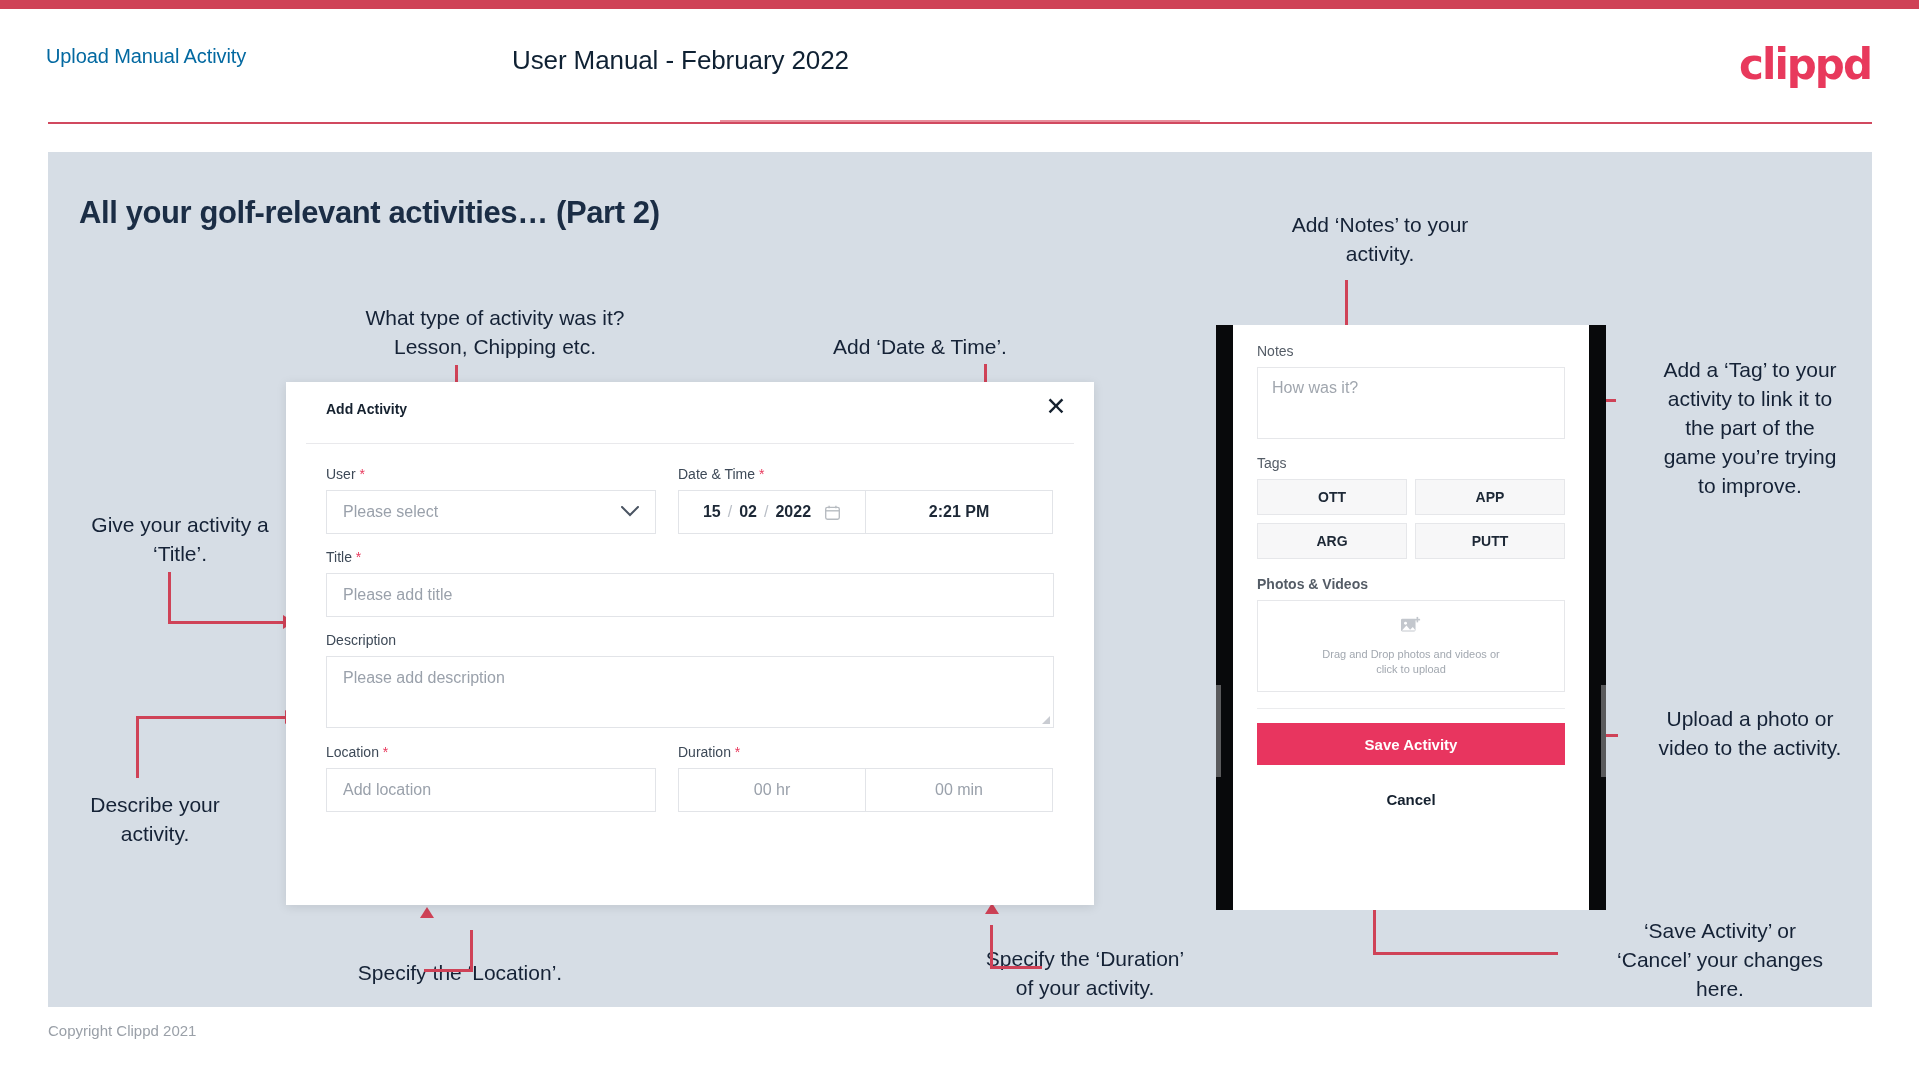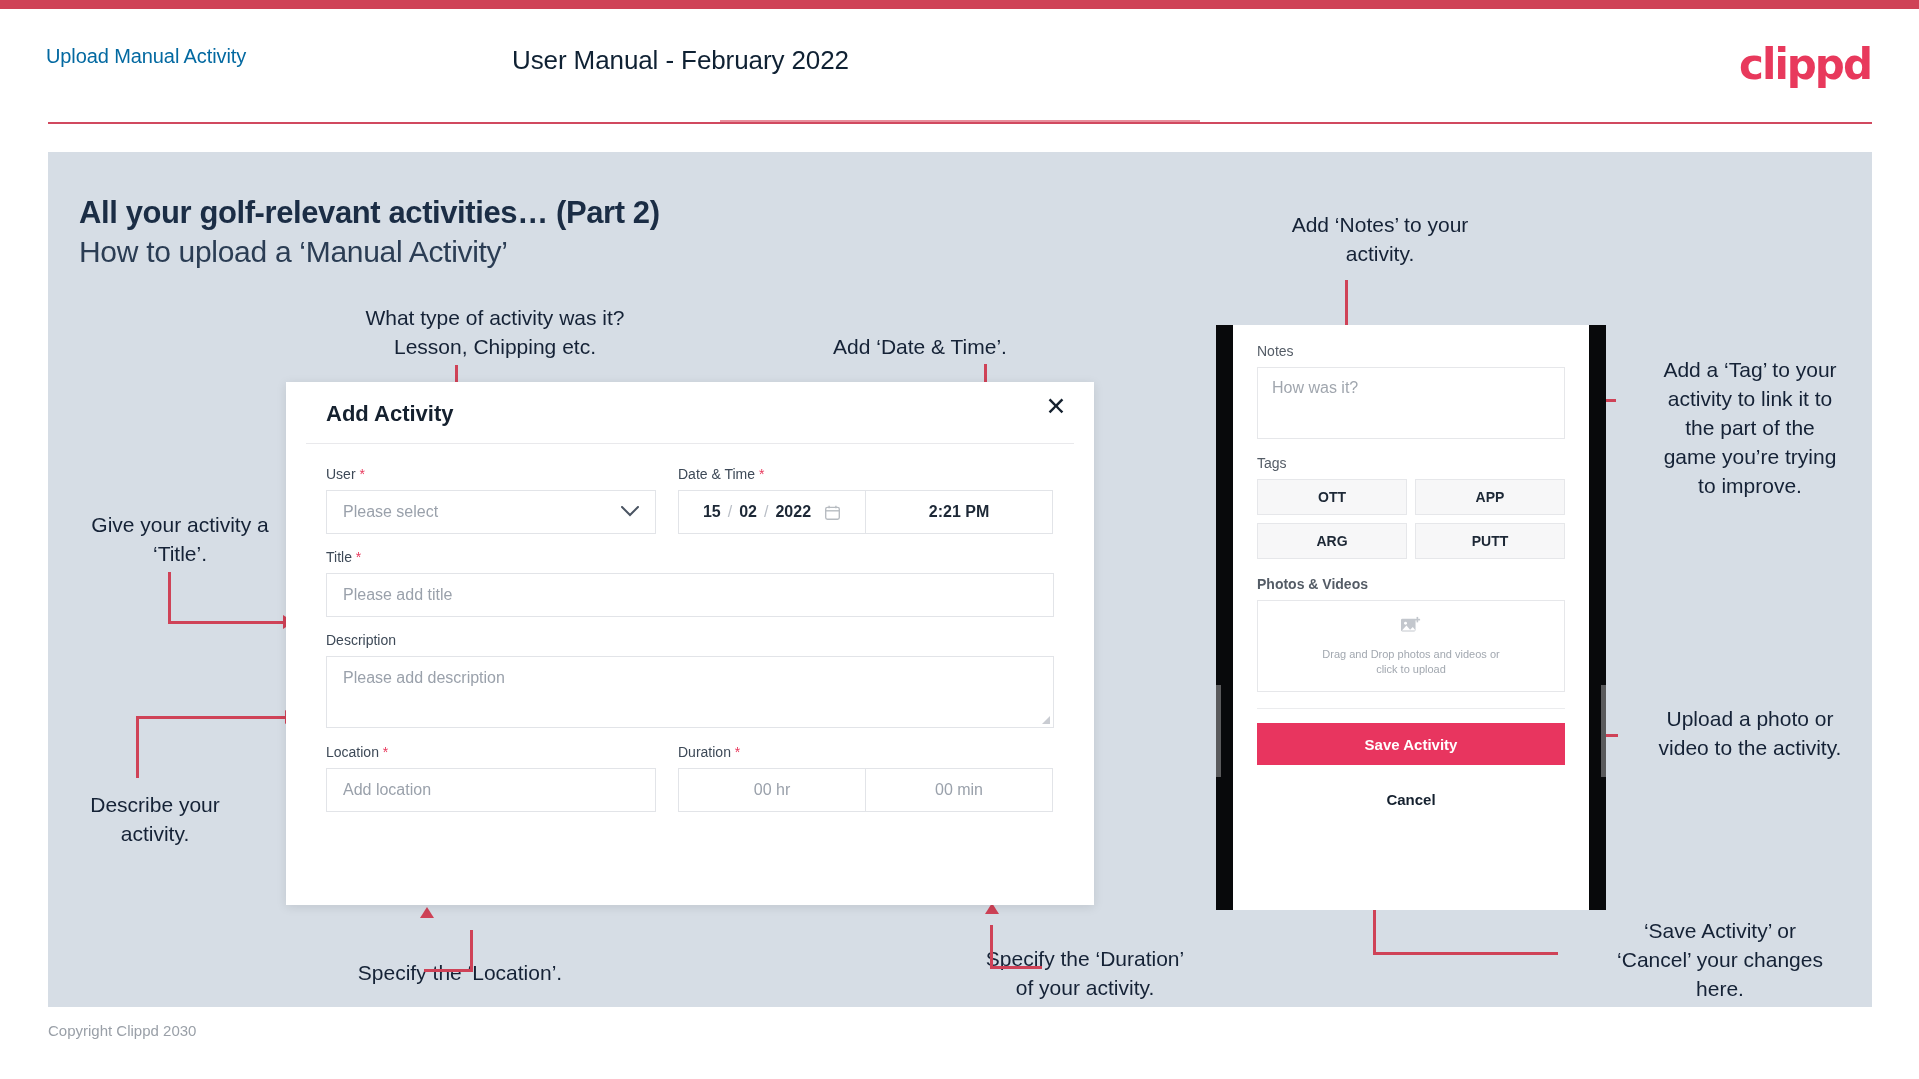--- a/index.html
+++ b/index.html
@@ -94,21 +94,21 @@
     background: #ffffff;
     box-shadow: 0 2px 10px rgba(0,0,0,0.10);
   }
   .modal-head {
     position: relative; height: 62px;
     border-bottom: 1px solid #e9e9ec;
     margin: 0 20px;
   }
   .modal-title {
     position: absolute; left: 20px; top: 19px;
-    font-size: 22px; font-weight: 700; color: #15212f;
+    font-size: 14px; font-weight: 700; color: #15212f;
   }
   .modal-close {
     position: absolute; right: 2px; top: 10px;
     width: 32px; height: 32px; line-height: 30px; text-align: center;
     font-size: 25px; color: #14202e; cursor: pointer;
     font-family: "DejaVu Sans", sans-serif;
   }
   .m-body { padding: 22px 40px 0 40px; }
   .row { display: flex; gap: 22px; }
   .fld { margin-bottom: 15px; }
@@ -221,21 +221,20 @@
 
   <div class="hdr-title">Upload Manual Activity</div>
   <div class="hdr-sub">User Manual - February 2022</div>
   <div class="logo">clippd</div>
   <div class="hdr-rule"></div>
   <div class="hdr-rule b"></div>
 
   <div class="slide"></div>
 
   <div class="slide-h1">All your golf-relevant activities… (Part 2)</div>
-  <div class="slide-h2">How to upload a ‘Manual Activity’</div>
 
   <div class="ann" style="left:330px; top:303px; width:330px;">What type of activity was it?
 Lesson, Chipping etc.</div>
   <div class="ann" style="left:775px; top:332px; width:290px;">Add ‘Date &amp; Time’.</div>
   <div class="ann" style="left:45px; top:510px; width:270px;">Give your activity a
 ‘Title’.</div>
   <div class="ann" style="left:45px; top:790px; width:220px;">Describe your
 activity.</div>
   <div class="ann" style="left:320px; top:958px; width:280px;">Specify the ‘Location’.</div>
   <div class="ann" style="left:955px; top:944px; width:260px;">Specify the ‘Duration’
@@ -411,15 +410,15 @@
 
         <div class="p-div"></div>
 
         <div class="save-btn">Save Activity</div>
         <div class="cancel-btn">Cancel</div>
 
       </div>
     </div>
   </div>
 
-  <div class="footer">Copyright Clippd 2030</div>
+  <div class="footer">Copyright Clippd 2021</div>
 
 </div>
 
 </body></html>

